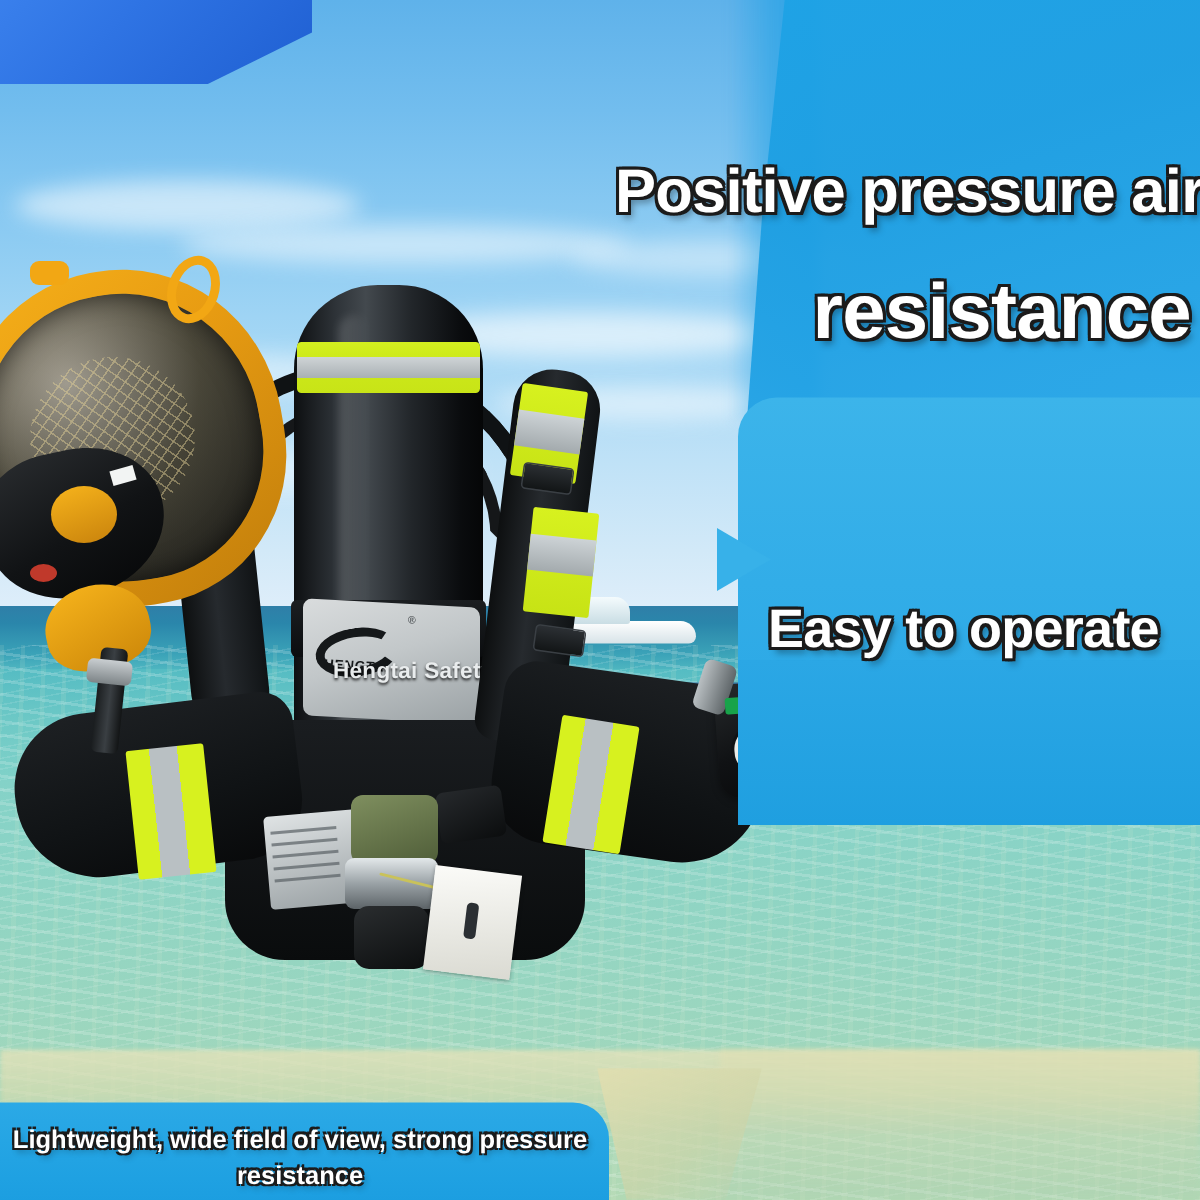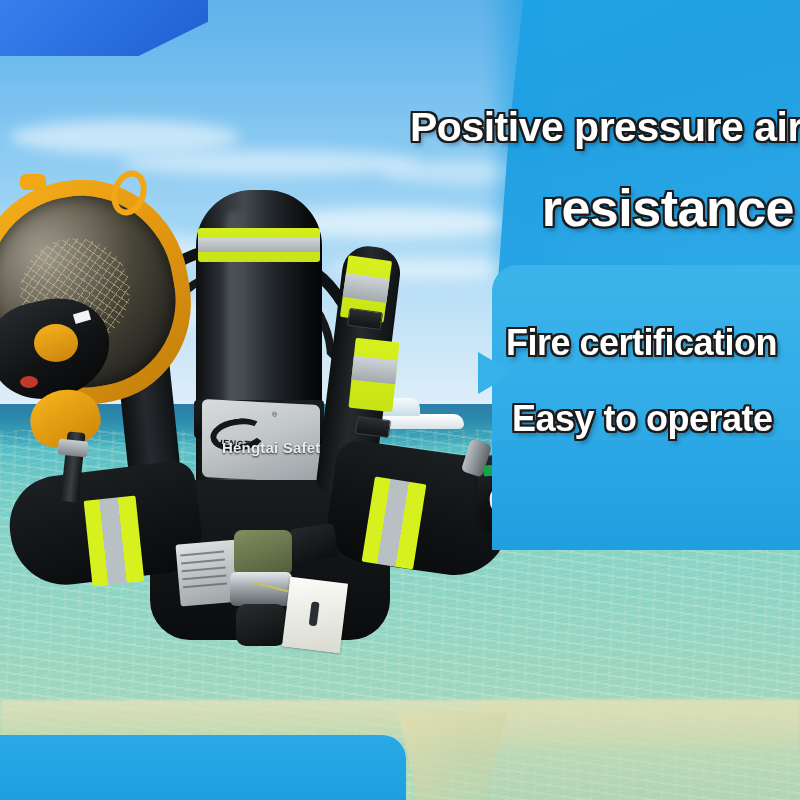--- a/index.html
+++ b/index.html
@@ -574,17 +574,17 @@
   <div class="panel-top-soft"></div>
   <div class="panel-top"></div>
   <div class="panel-bottom"></div>
   <div class="panel-bottom-tail"></div>
   <div class="panel-arrow"></div>
   <div class="caption-bar"></div>
 
   <div class="txt headline-1">Positive pressure air</div>
   <div class="txt headline-2">resistance</div>
 
-  <div class="txt sub-1">Fire certification</div>
   <div class="txt sub-2">Easy to operate</div>
 
+  <div class="caption">Lightweight, wide field of view, strong pressure resistance</div>
 
 </div>
 
 </body></html>

